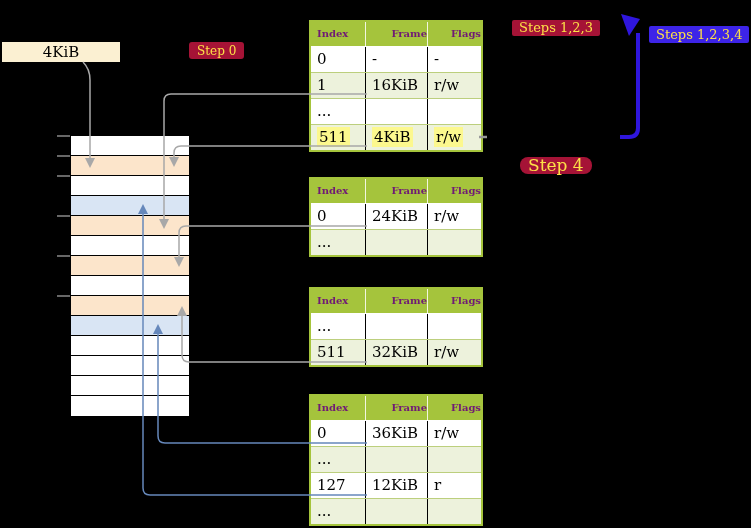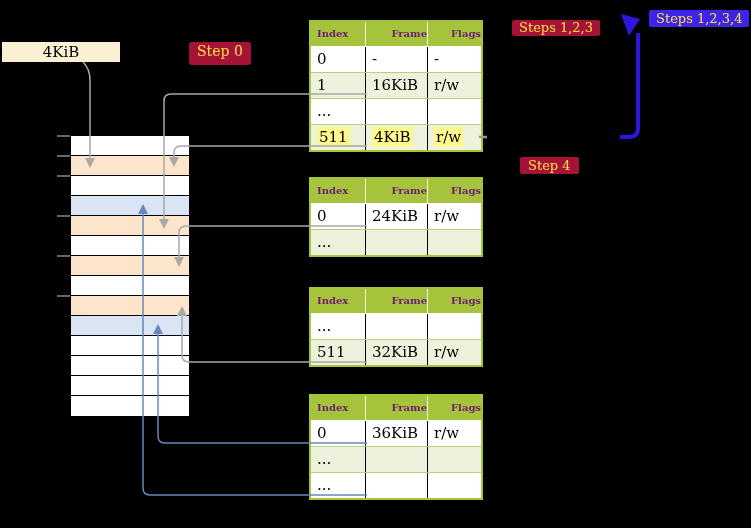--- a/index.html
+++ b/index.html
@@ -12,24 +12,24 @@
     position:absolute; color:#fde047; white-space:nowrap;
     border-radius:3px; text-align:center;
   }
   .tag.red  { background:var(--label-red); }
   .tag.blue { background:var(--label-blue); }
   #lbl-4kib {
     position:absolute; left:2px; top:42px; width:118px; height:20px;
     background:var(--cream); color:#000; font-size:15px;
     line-height:20px; text-align:center;
   }
-  #lbl-step0     { left:189px; top:42px;  height:23px; line-height:19px; font-size:14px; padding:0 8px; }
+  #lbl-step0     { left:189px; top:42px;  height:17px; line-height:19px; font-size:12px; padding:0 8px; }
   #lbl-steps123  { left:512px; top:20px;  height:16px; line-height:16px; font-size:13px; padding:0 7px; border-radius:2px; }
-  #lbl-steps1234 { left:649px; top:10px;  height:17px; line-height:17px; font-size:13px; padding:0 7px; border-radius:2px; }
-  #lbl-step4     { left:520px; top:157px; height:17px; line-height:17px; font-size:13px; padding:0 8px; border-radius:2px; }
+  #lbl-steps1234 { left:649px; top:26px;  height:17px; line-height:17px; font-size:13px; padding:0 7px; border-radius:2px; }
+  #lbl-step4     { left:520px; top:157px; height:17px; line-height:17px; font-size:17px; padding:0 8px; border-radius:8px; }
 
   
   #memory {
     position:absolute; left:70px; top:135px; width:120px;
     border:1px solid #000; box-sizing:border-box; background:#fff; z-index:1;
   }
   .mrow { height:20px; box-sizing:border-box; border-bottom:1px solid #000; }
   .mrow:last-child { border-bottom:none; }
   .mrow.white { background:#ffffff; }
   .mrow.peach { background:var(--mem-peach); }
@@ -177,20 +177,25 @@
           <div class="bcell"><span>0</span></div>
           <div class="bcell"><span>36KiB</span></div>
           <div class="bcell"><span>r/w</span></div>
         </div>
         <div class="trow">
           <div class="bcell"><span>...</span></div>
           <div class="bcell"></div>
           <div class="bcell"></div>
         </div>
         <div class="trow">
+          <div class="bcell"><span>127</span></div>
+          <div class="bcell"><span>12KiB</span></div>
+          <div class="bcell"><span>r</span></div>
+        </div>
+        <div class="trow">
           <div class="bcell"><span>...</span></div>
           <div class="bcell"></div>
           <div class="bcell"></div>
         </div>
       </div>
     </div>
 
   <svg id="arrows" width="751" height="528" viewBox="0 0 751 528">
 
     <g>

